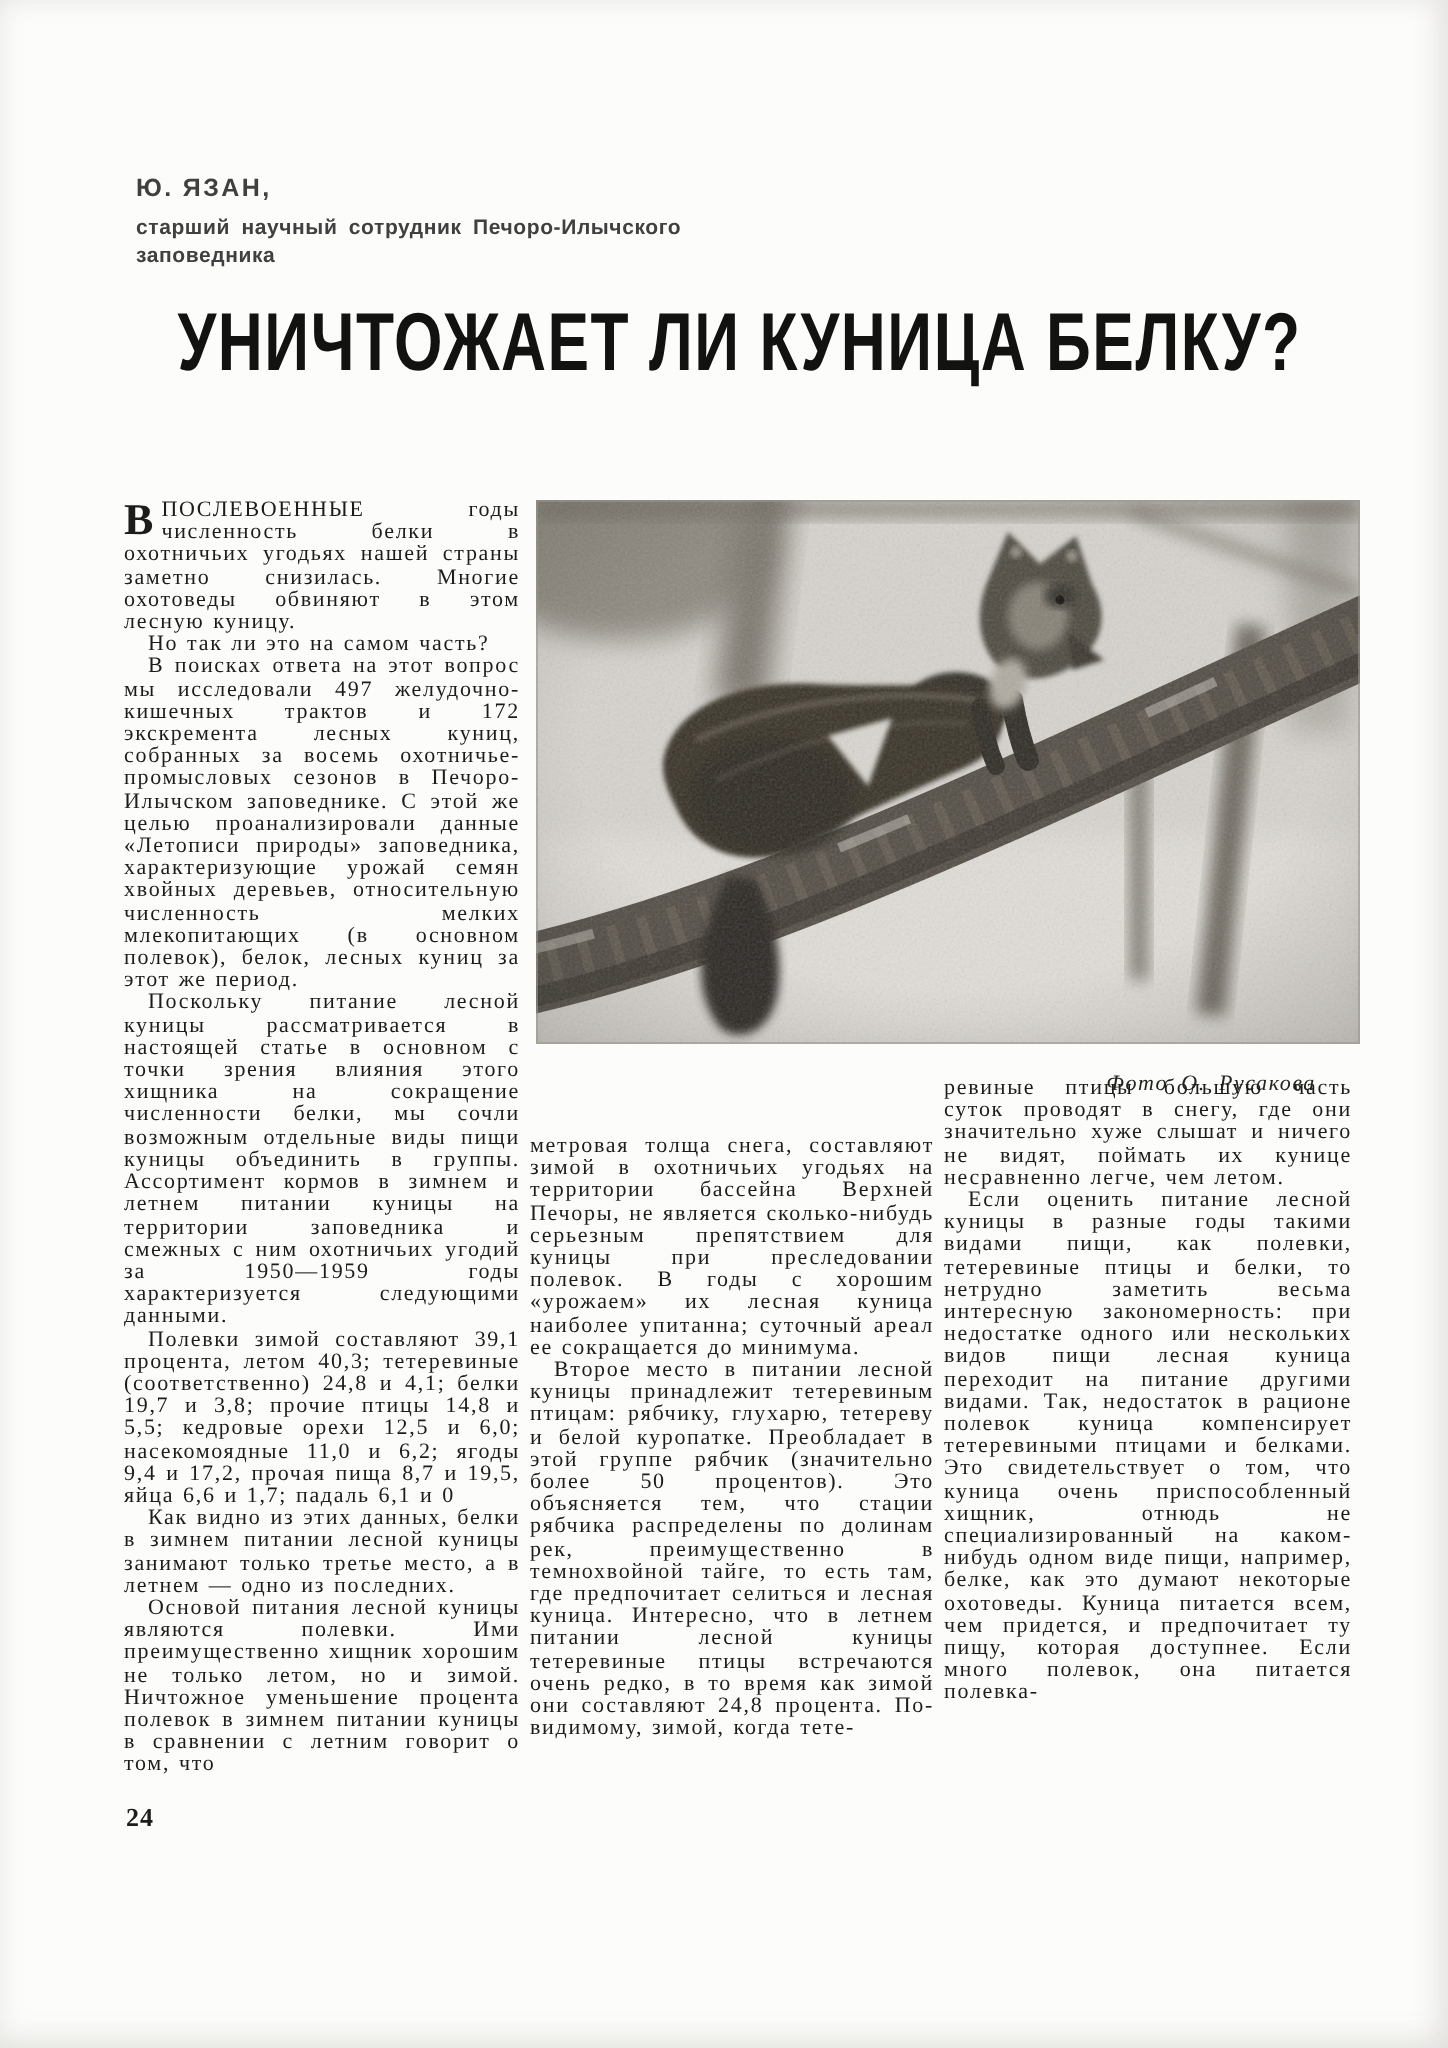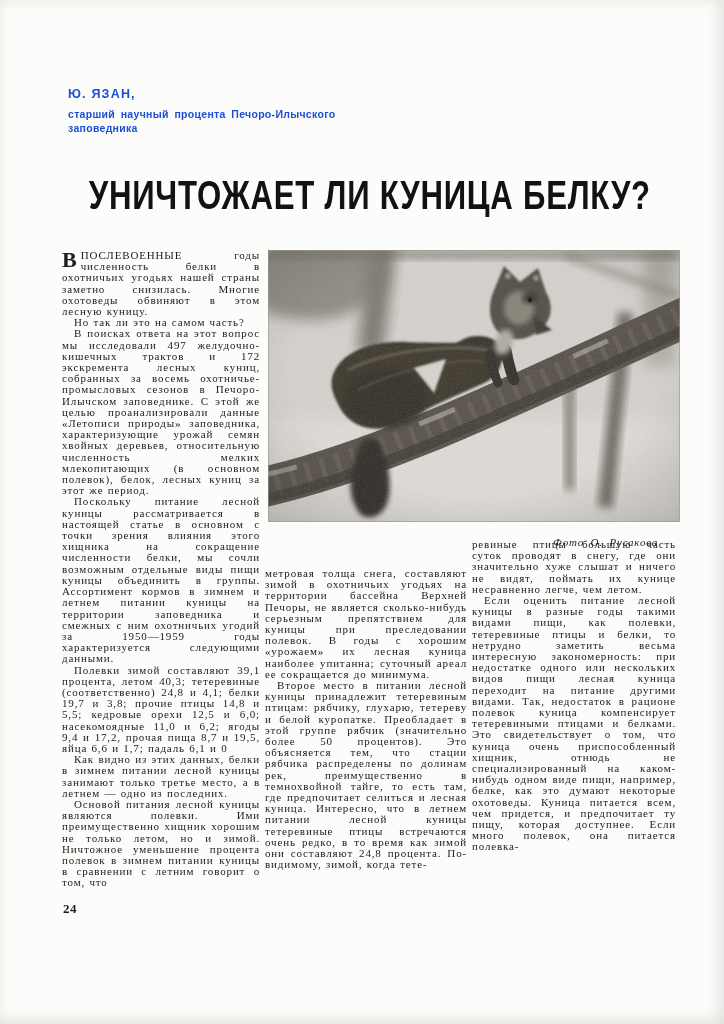--- a/index.html
+++ b/index.html
@@ -1,23 +1,23 @@
 <!DOCTYPE html>
 <html><head>
 <meta charset="utf-8">
 <style>
   html,body{margin:0;padding:0;background:#e9e9e7;}
   .page{position:relative;width:724px;height:1024px;background:#fcfcfa;overflow:hidden;
         font-family:"Liberation Serif",serif;color:#1d1d1b;
         box-shadow:inset -6px 0 14px rgba(120,118,112,.12), inset 0 -6px 14px rgba(120,118,112,.10);}
   .byline{position:absolute;left:68px;top:87px;font-family:"Liberation Sans",sans-serif;
-          font-weight:bold;color:#1d4ed8;}
+          font-weight:bold;color:#404040;}
   .byline .author{font-size:12.5px;letter-spacing:1.2px;margin-bottom:6px;}
   .byline .role{font-size:10.5px;line-height:14px;width:292px;letter-spacing:.3px;word-spacing:2.5px;}
-  .title-wrap{position:absolute;left:0;top:172px;width:724px;text-align:center;}
+  .title-wrap{position:absolute;left:0;top:148px;width:724px;text-align:center;}
   .title-inner{display:inline-block;transform:scaleX(.76);transform-origin:center;
           font-family:"Liberation Sans",sans-serif;font-weight:bold;font-size:41px;
           letter-spacing:1px;white-space:nowrap;color:#121210;}
   .col{position:absolute;font-size:11px;line-height:11.2px;letter-spacing:.85px;word-spacing:.8px;
        text-align:justify;overflow:hidden;color:#1c1c1a;}
   #col1{left:62px;top:250px;width:198px;height:652px;}
   #col2{left:265px;top:568px;width:202px;height:334px;}
   #col3{left:472px;top:539px;width:204px;height:334px;}
   .col p{margin:0;text-indent:12px;}
   .col p.no-indent{text-indent:0;}
@@ -29,21 +29,21 @@
            letter-spacing:.8px;word-spacing:3px;color:#24241f;}
   .pagenum{position:absolute;left:63px;top:901px;font-weight:bold;font-size:13px;letter-spacing:.5px;}
 </style>
 </head>
 <body>
 
 <div class="page">
 
   <div class="byline">
     <div class="author">Ю. ЯЗАН,</div>
-    <div class="role">старший научный процента Печоро-Илычского заповедника</div>
+    <div class="role">старший научный сотрудник Печоро-Илычского заповедника</div>
   </div>
 
   <div class="title-wrap">
     <span class="title-inner">УНИЧТОЖАЕТ ЛИ КУНИЦА БЕЛКУ?</span>
   </div>
 
   <div class="col" id="col1">
       <p class="no-indent"><span class="dropcap">В</span>ПОСЛЕВОЕННЫЕ годы численность белки в охотничьих угодьях нашей страны заметно снизилась. Многие охотоведы обвиняют в этом лесную куницу.</p>
       <p>Но так ли это на самом часть?</p>
       <p>В поисках ответа на этот вопрос мы исследовали 497 желудочно-кишечных трактов и 172 экскремента лесных куниц, собранных за восемь охотничье-промысловых сезонов в Печоро-Илычском заповеднике. С этой же целью проанализировали данные «Летописи природы» заповедника, характеризующие урожай семян хвойных деревьев, относительную численность мелких млекопитающих (в основном полевок), белок, лесных куниц за этот же период.</p>

